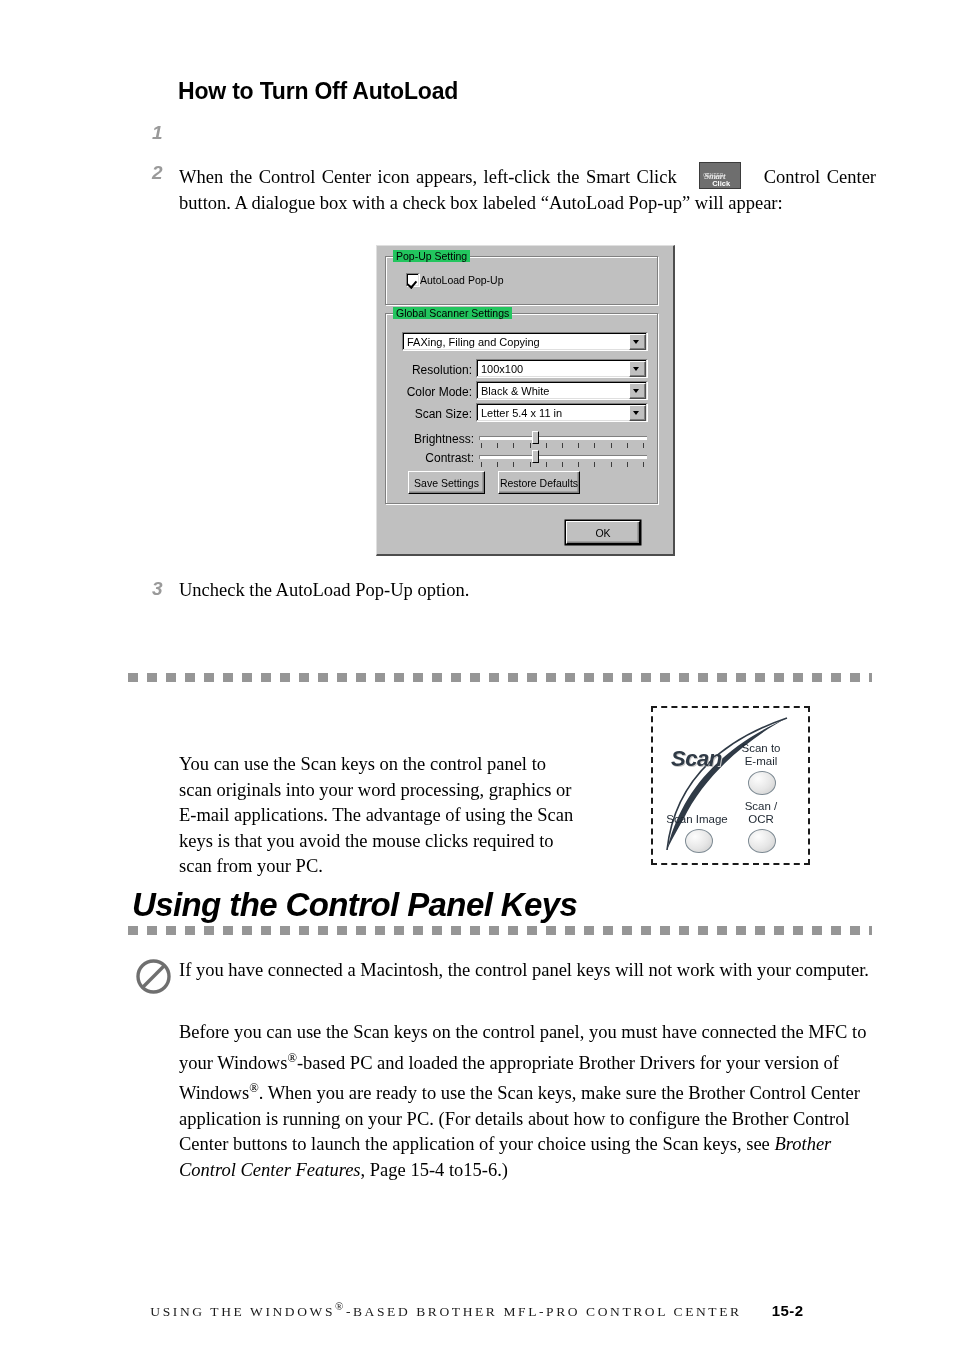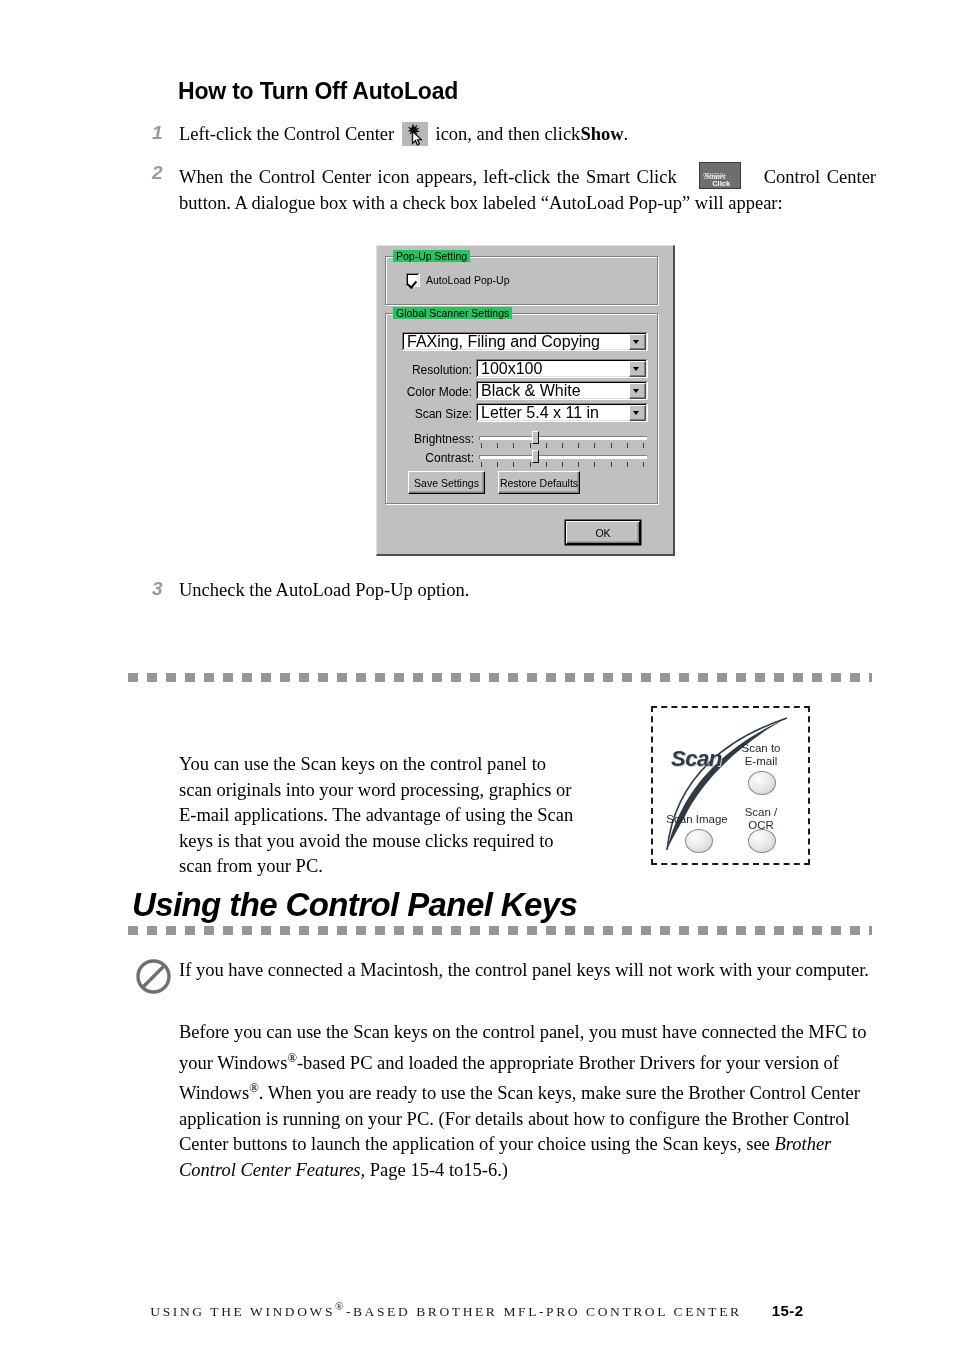--- a/index.html
+++ b/index.html
@@ -150,21 +150,20 @@
     left: 7px;
     background: #22c55e;
     padding: 0 3px;
     font-size: 10.5px;
     white-space: nowrap;
   }
   .chk-row {
     position: absolute;
     display: flex;
     align-items: center;
-    gap: 6px;
   }
   .checkbox {
     width: 12px;
     height: 12px;
     background: #ffffff;
     border-top: 1.5px solid #808080;
     border-left: 1.5px solid #808080;
     border-right: 1.5px solid #ffffff;
     border-bottom: 1.5px solid #ffffff;
     box-shadow: inset -1px -1px 0 #dfdfdf, inset 1px 1px 0 #000;
@@ -192,21 +191,21 @@
     border-top: 1.5px solid #808080;
     border-left: 1.5px solid #808080;
     border-right: 1.5px solid #ffffff;
     border-bottom: 1.5px solid #ffffff;
     box-shadow: inset -1px -1px 0 #dfdfdf, inset 1px 1px 0 #000;
     display: flex;
     align-items: center;
   }
   .combo-text {
     padding-left: 4px;
-    font-size: 16px;
+    font-size: 11px;
     white-space: nowrap;
     flex: 1;
   }
   .combo-arrow {
     width: 15px;
     height: 14px;
     margin-right: 1.5px;
     background: #c0c0c0;
     border-top: 1px solid #ffffff;
     border-left: 1px solid #ffffff;
@@ -340,34 +339,20 @@
   .sup { font-size: 0.68em; vertical-align: super; }
 </style>
 </head>
 <body>
 
 <div class="page">
 
   <div class="h3">How to Turn Off AutoLoad</div>
 
   <div class="step-num" style="left:152px; top:122px;">1</div>
-  <div class="step-body" style="left:179px; top:122px; width:700px;">
-    <span>Left-click the Control Center</span>
-    <span class="cursor-icon">
-      <svg width="26" height="24" viewBox="0 0 26 24" xmlns="http://www.w3.org/2000/svg">
-        <g fill="#111">
-          <path d="M11 1.5 L12.4 5.2 L15.6 2.6 L14.1 6.4 L18 5.6 L14.9 8.1 L18.2 9.9 L14.3 10 L15.6 13.2 L12.8 10.7 L11.6 14.2 L10.6 10.6 L7.4 12.6 L8.9 9.2 L5.2 9.4 L8.4 7.4 L5.6 4.8 L9.4 6.1 Z"></path>
-        </g>
-        <g>
-          <path d="M10.5 9.5 L10.5 21.5 L13.4 18.6 L15.4 22.8 L17.4 21.8 L15.4 17.8 L19.3 17.6 Z" fill="#ffffff" stroke="#111" stroke-width="1.3"></path>
-        </g>
-      </svg>
-    </span>
-    <span>icon, and then click</span><span class="bld">Show</span><span>.</span>
-  </div>
 
   <div class="step-num" style="left:152px; top:162px;">2</div>
   <div class="step-body" style="left:179px; top:162px; width:697px; text-align:justify;">
     <span>When the Control Center icon appears, left-click the Smart Click</span>
     <span class="smartclick-icon">
       <span class="sc-txt1">Smart</span>
       <span class="sc-txt2">Click</span>
       <span class="sc-txt3">CONTROL CENTER</span>
     </span>
     <span>Control Center button. A dialogue box with a check box labeled “AutoLoad Pop-up” will appear:</span>
@@ -439,21 +424,21 @@
       <path d="M14 142 C 26 92, 58 44, 134 10 C 96 30, 52 66, 30 112 C 23 124, 18 133, 14 142 Z" fill="#2f3a46"></path>
     </svg>
     <div class="scan-word">Scan</div>
 
     <div class="scan-lbl" style="left:77px; top:34px; width:62px;">
       <span>Scan to</span><br>
       <span>E-mail</span>
     </div>
     <div class="scan-btn" style="left:95px; top:63px;"></div>
 
-    <div class="scan-lbl" style="left:77px; top:98px; width:62px;">
+    <div class="scan-lbl" style="left:77px; top:92px; width:62px;">
       <span>Scan /</span><br>
       <span>OCR</span>
     </div>
     <div class="scan-btn" style="left:95px; top:121px;"></div>
 
     <div class="scan-lbl" style="left:13px; top:105px; width:62px;">Scan Image</div>
     <div class="scan-btn" style="left:32px; top:121px;"></div>
   </div>
 
   <div class="h1-wrap" style="left:132px; top:886px;">

